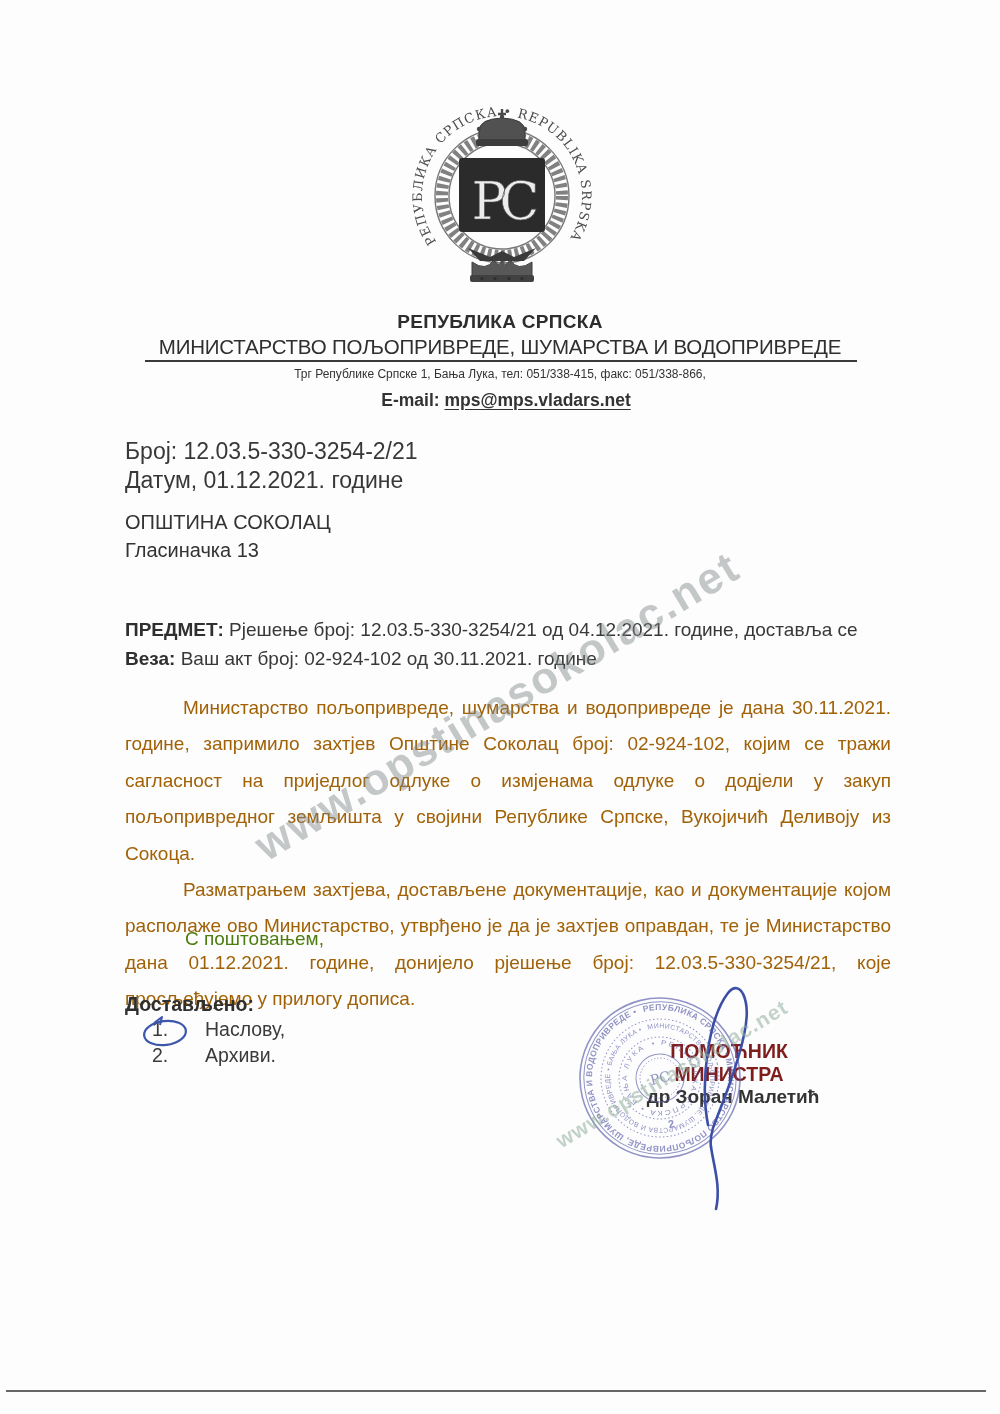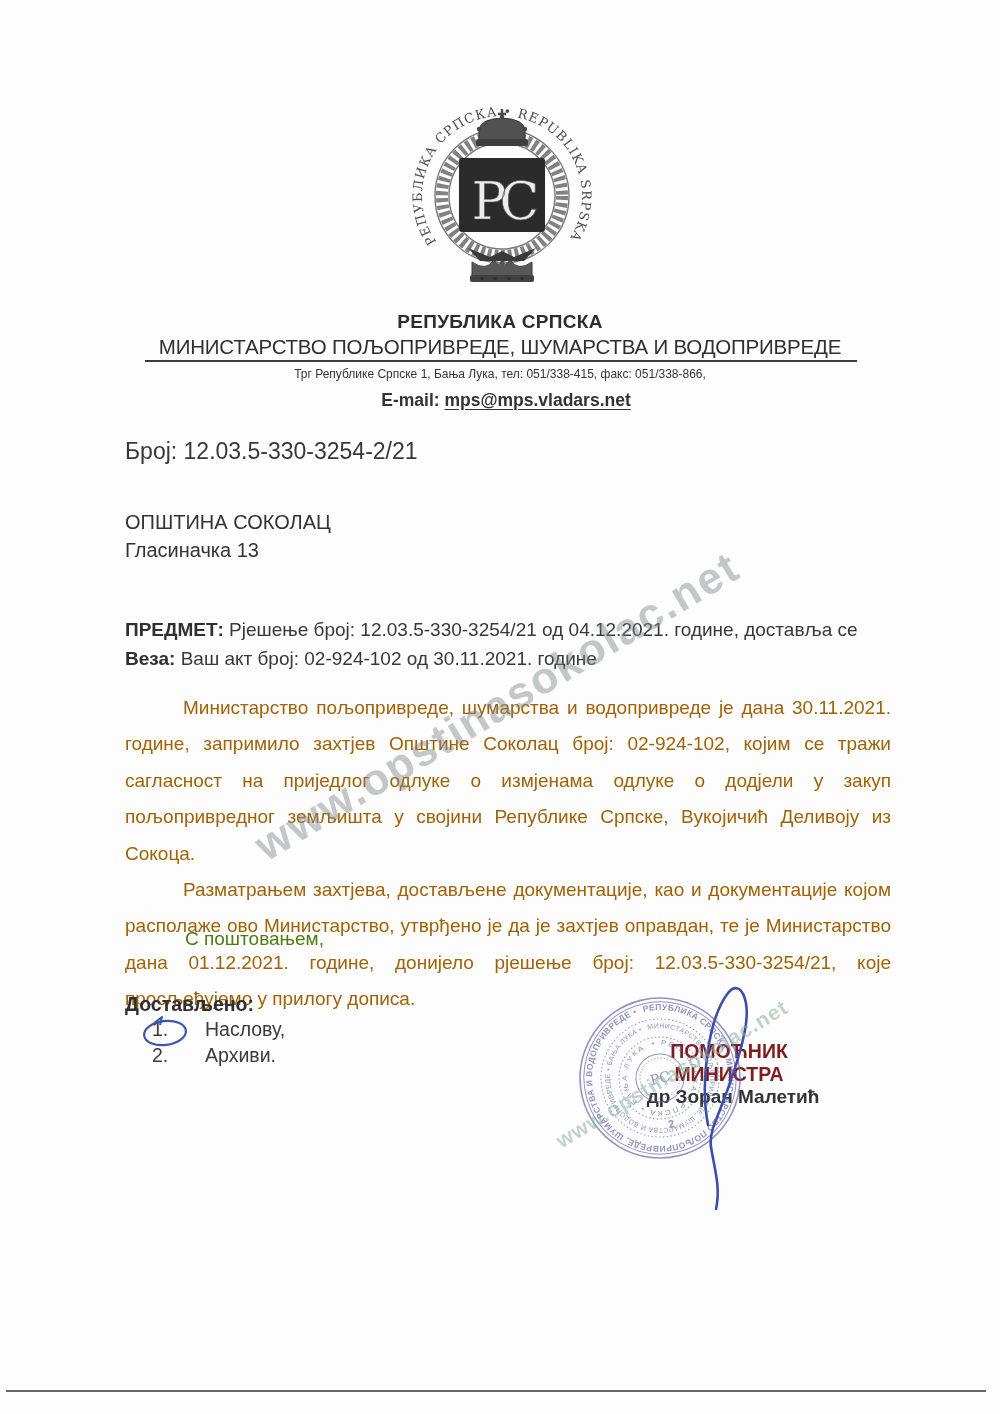--- a/index.html
+++ b/index.html
@@ -86,20 +86,21 @@
   </svg>
 
   <div class="hdr hdr-republic">РЕПУБЛИКА СРПСКА</div>
   <div class="hdr hdr-ministry">МИНИСТАРСТВО ПОЉОПРИВРЕДЕ, ШУМАРСТВА И ВОДОПРИВРЕДЕ</div>
   <div class="hdr-rule"></div>
   <div class="hdr hdr-address">Трг Републике Српске 1, Бања Лука, тел: 051/338-415, факс: 051/338-866,</div>
   <div class="hdr hdr-email"><span>E-mail: </span><span class="email-link">mps@mps.vladars.net</span></div>
 
   <div class="meta">
     <div>Број: 12.03.5-330-3254-2/21</div>
+    <div>Датум, 01.12.2021. године</div>
   </div>
 
   <div class="recipient">
     <div>ОПШТИНА СОКОЛАЦ</div>
     <div>Гласиначка 13</div>
   </div>
 
   <div class="subject">
     <div><span class="lbl">ПРЕДМЕТ: </span><span>Рјешење број: 12.03.5-330-3254/21 од 04.12.2021. године, доставља се</span></div>
     <div><span class="lbl">Веза: </span><span>Ваш акт број: 02-924-102 од 30.11.2021. године</span></div>

